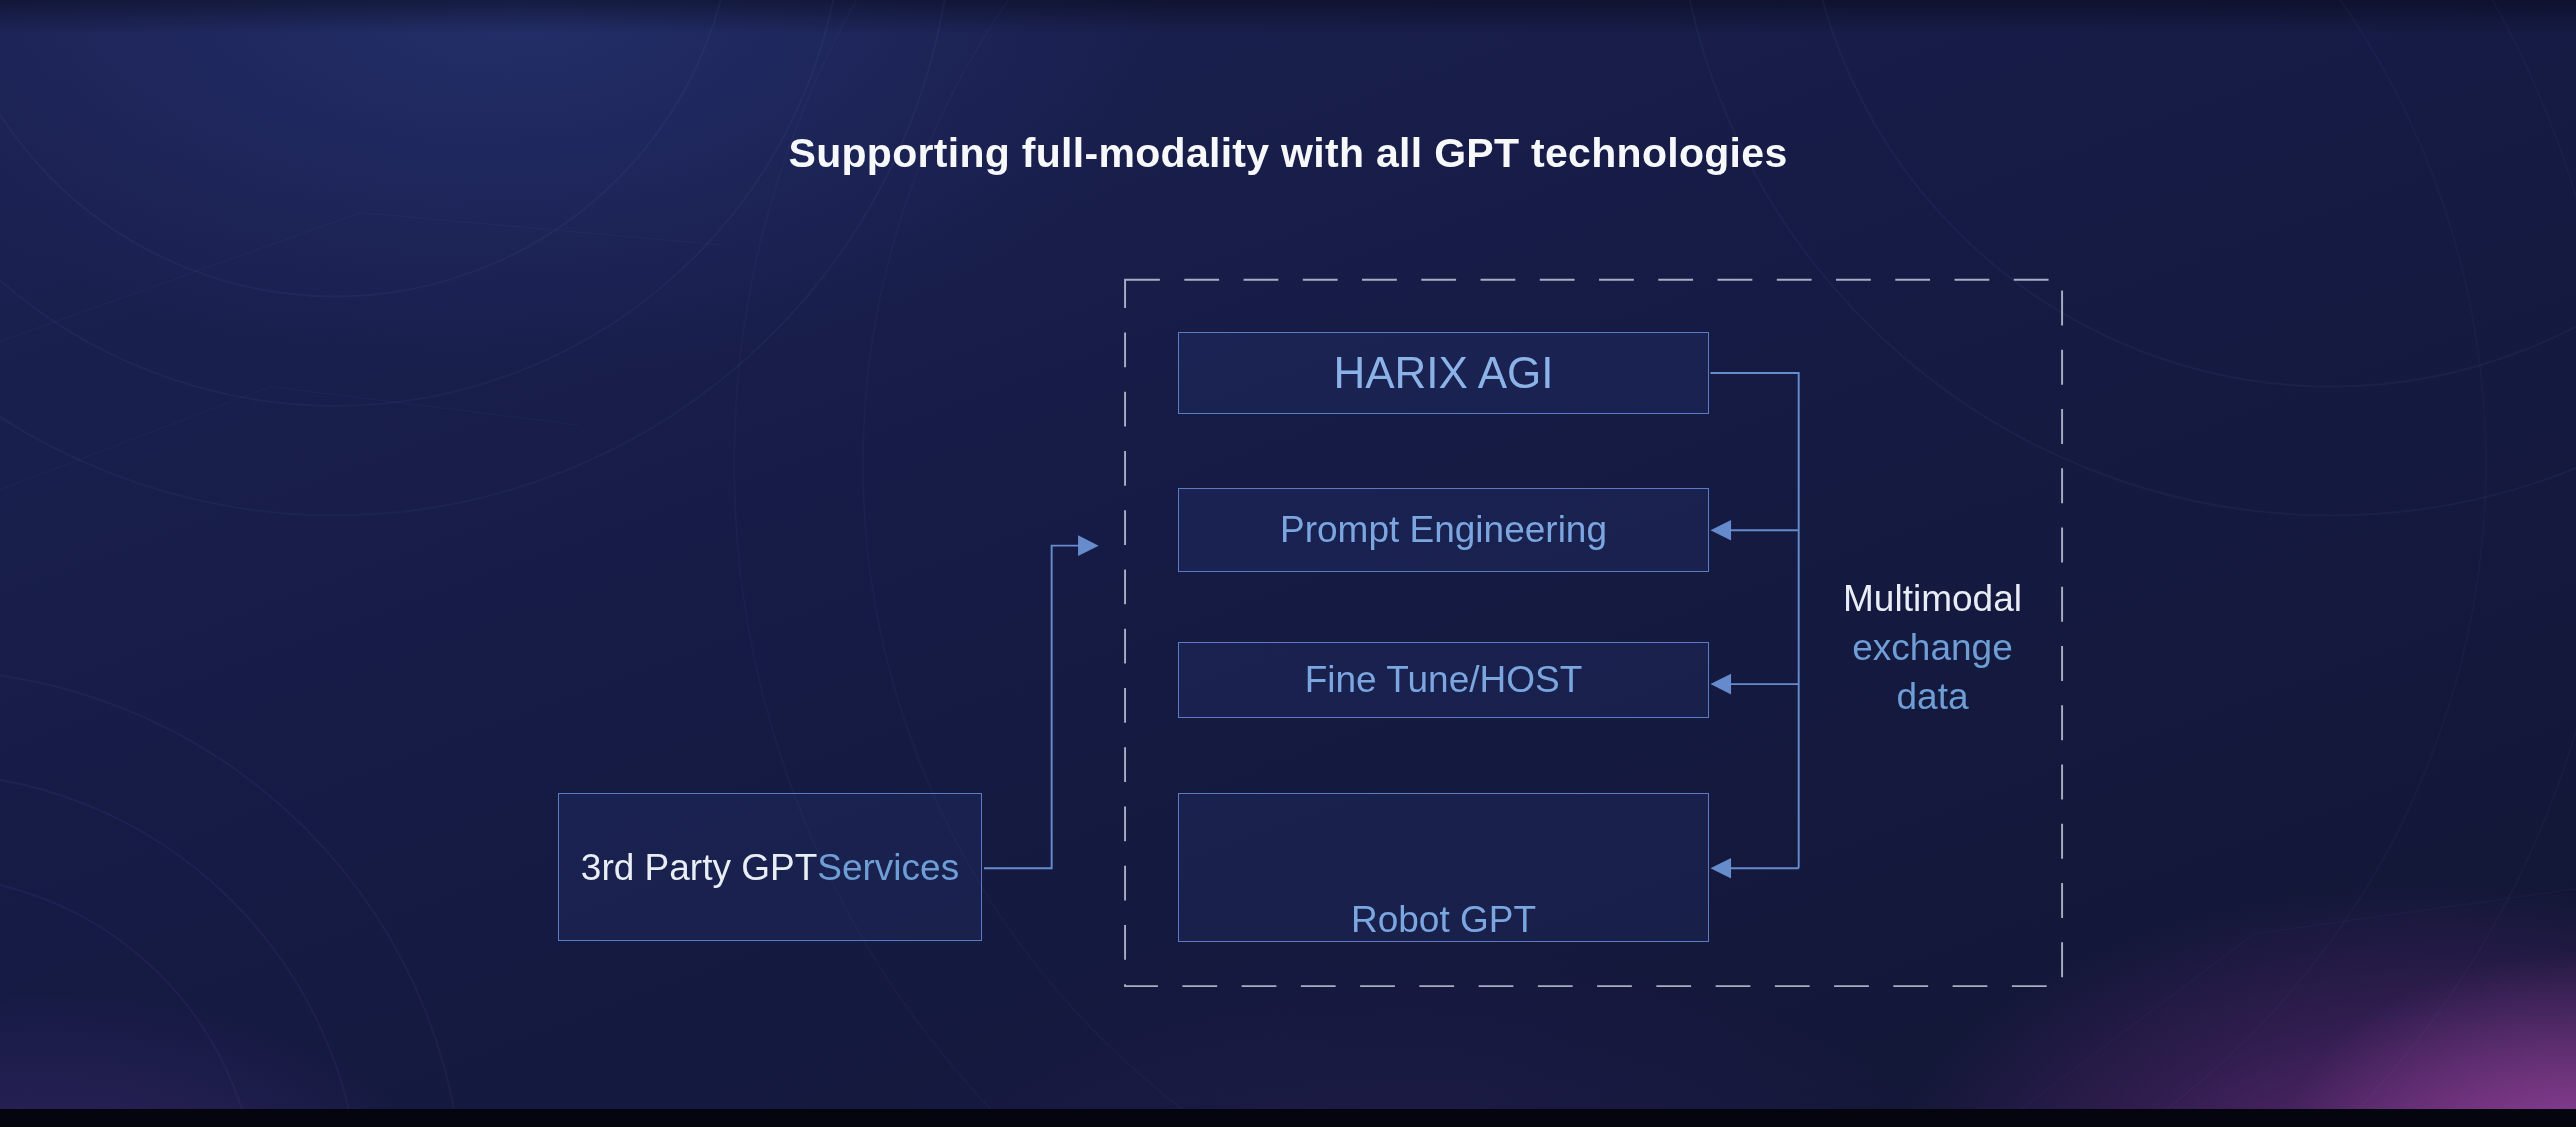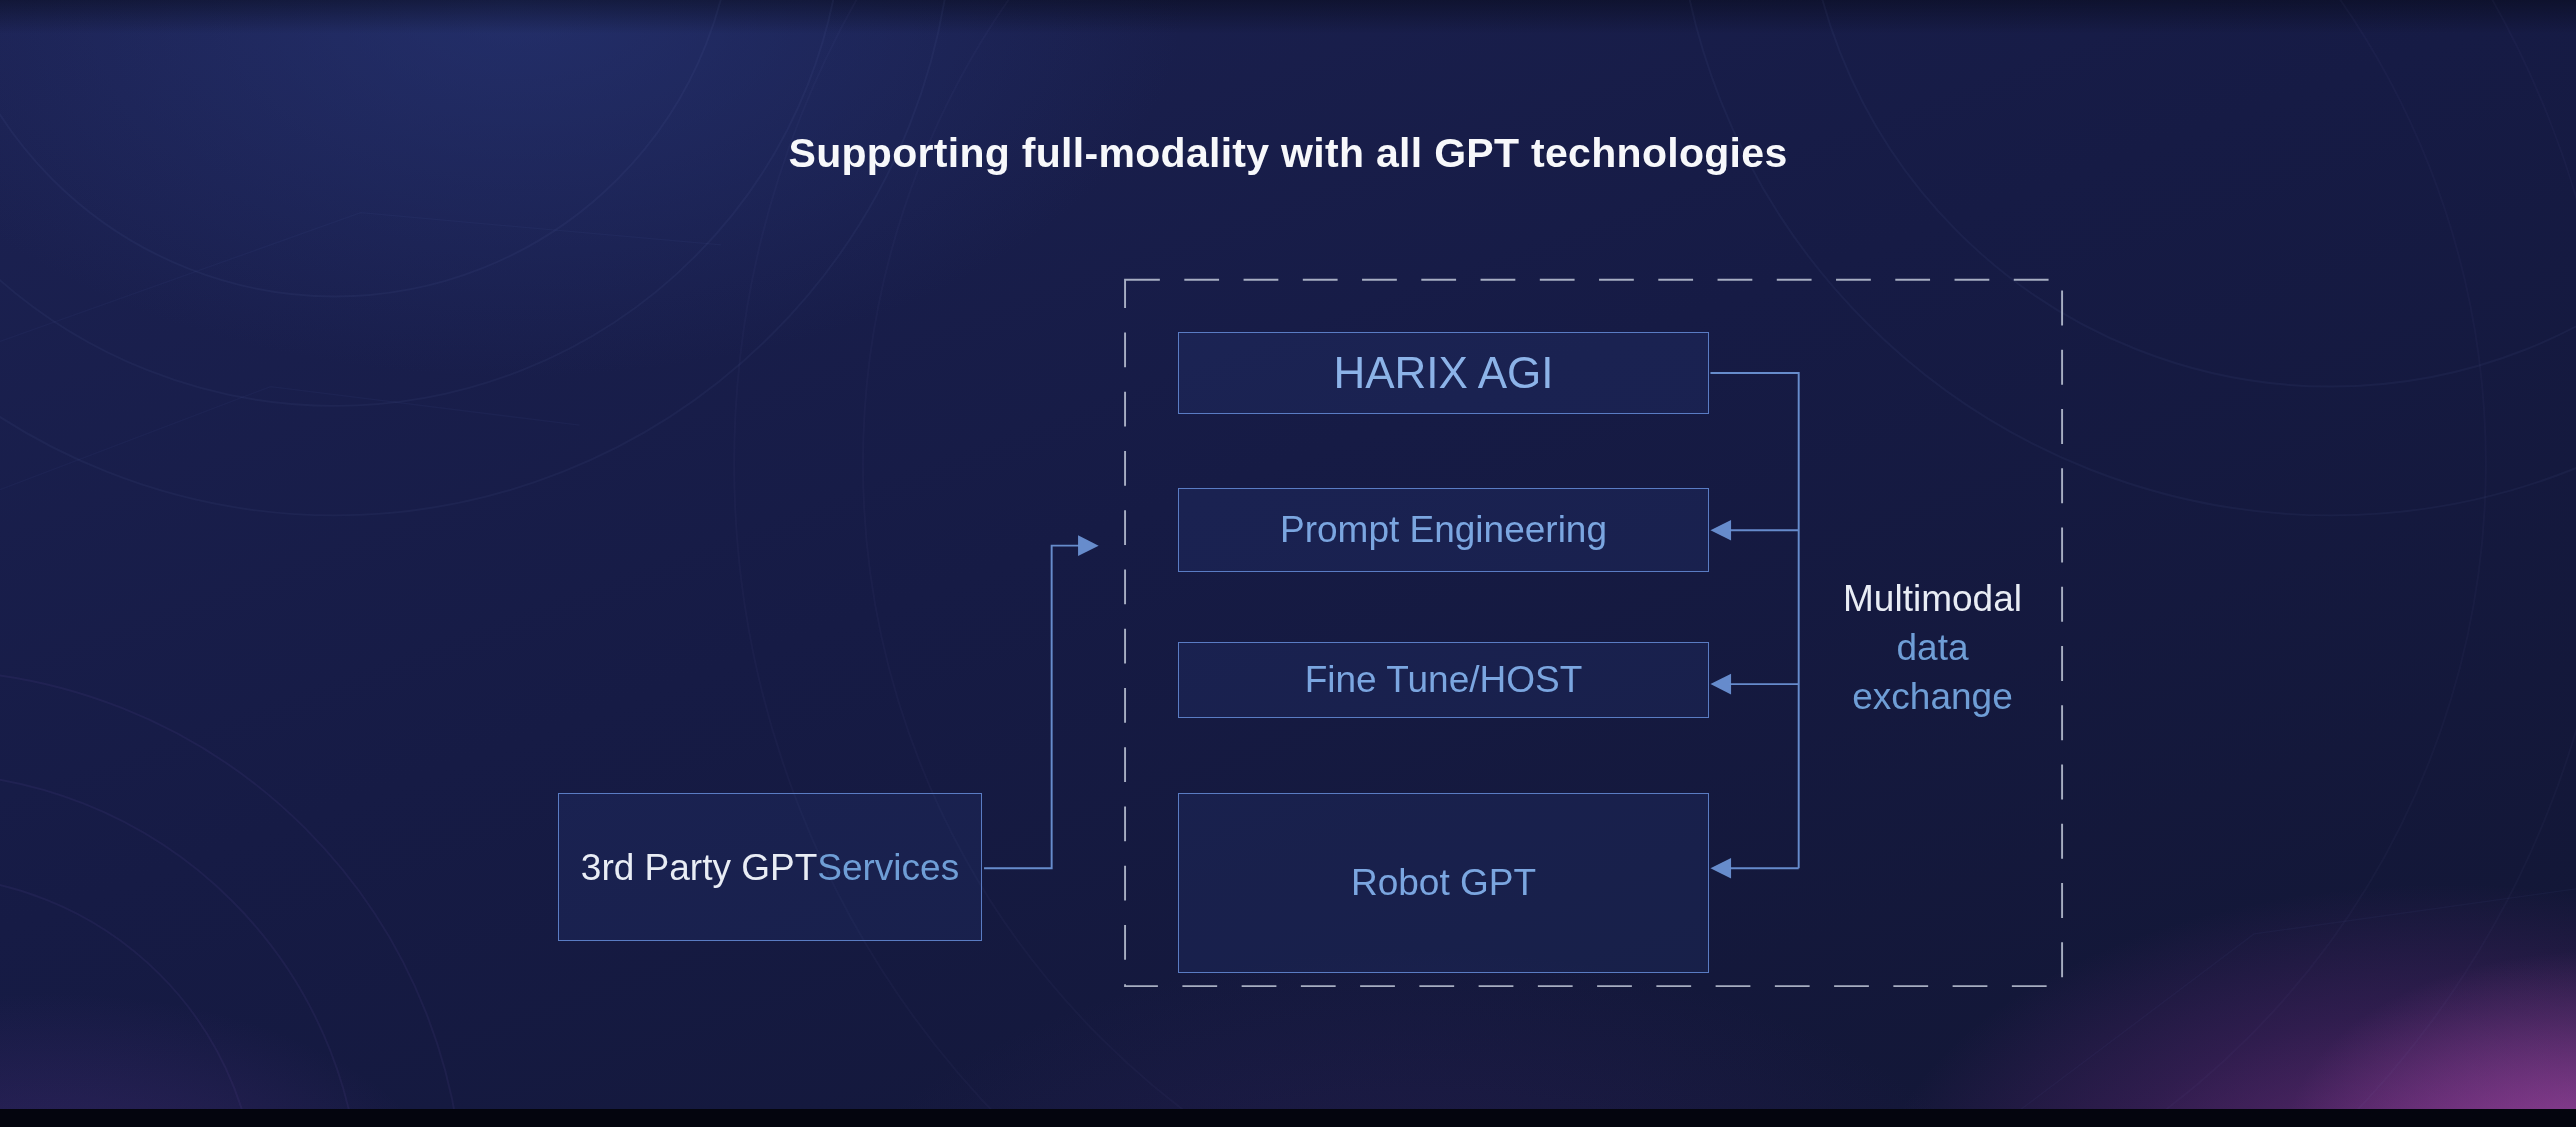--- a/index.html
+++ b/index.html
@@ -45,21 +45,21 @@
     position: absolute;
     border: 1.9px solid rgba(98,134,208,0.9);
     background: rgba(47,73,150,0.16);
     display: flex;
     align-items: center;
     justify-content: center;
   }
   .b-harix   { left: 1178px; top: 332px;  width: 531px; height: 82px; }
   .b-prompt  { left: 1178px; top: 488px;  width: 531px; height: 84px; }
   .b-fine    { left: 1178px; top: 642px;  width: 531px; height: 76px; }
-  .b-robot   { left: 1178px; top: 793px; width: 531px; height: 180px; }
+  .b-robot   { left: 1178px; top: 793px; width: 531px; height: 149px; align-items: flex-end; }
   .b-external{ left: 558px;  top: 793px; width: 424px; height: 148px; flex-direction: row; }
 
   .box-label { color: #7ba6e0; font-size: 37px; }
   .box-label.lg { font-size: 44px; color: #8cb3e8; }
 
   .ext-line1 { color: #e9edf5; font-size: 37px; line-height: 49px; }
   .ext-line2 { color: #6f9ed6; font-size: 37px; line-height: 49px; }
 
   .side-label {
     position: absolute;
@@ -152,20 +152,20 @@
     <span class="box-label">Robot GPT</span>
   </div>
 
   <div class="box b-external">
     <div class="ext-line1">3rd Party GPT</div>
     <div class="ext-line2">Services</div>
   </div>
 
   <div class="side-label">
     <div class="sl-white">Multimodal</div>
+    <div class="sl-blue">exchange</div>
     <div class="sl-blue">data</div>
-    <div class="sl-blue">exchange</div>
   </div>
 
   <div class="bottom-bar"></div>
 
 </div>
 
 
 </body></html>

